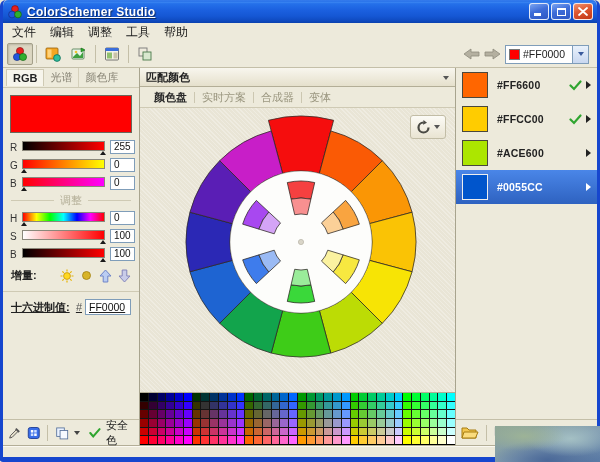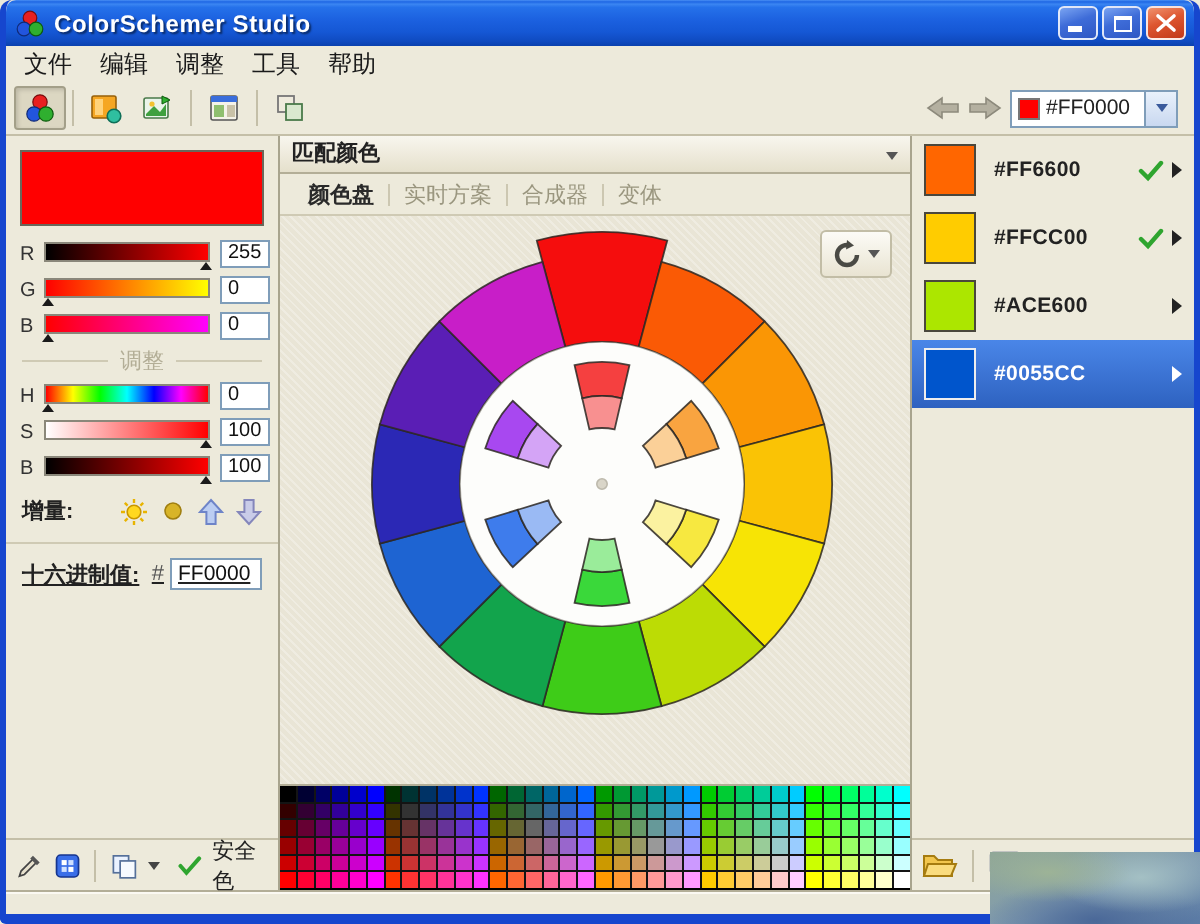--- a/index.html
+++ b/index.html
@@ -4,21 +4,21 @@
 <style>
   * { margin:0; padding:0; box-sizing:border-box; }
   html,body { width:600px; height:462px; overflow:hidden; font-family:"Liberation Sans","DejaVu Sans",sans-serif; }
   body { position:relative; background:#EDEADB; }
 
   
   .window { position:absolute; inset:0; border:3px solid #1646CE; border-top:none; border-bottom:5px solid #1646CE; border-radius:6px 6px 3px 3px; background:#EDEADB; overflow:hidden; }
   .titlebar { height:23px; display:flex; align-items:center; padding:0 4px; border-radius:5px 5px 0 0;
     background:linear-gradient(180deg,#4A90F4 0%,#1E66E4 4%,#3B86F2 9%,#2571EA 16%,#1B60DF 45%,#1557D4 70%,#0F4AC0 90%,#0B41AE 100%); }
   .app-icon { width:16px; height:16px; margin-right:4px; }
-  .title-text { color:#fff; font-weight:bold; font-size:12px; text-shadow:1px 1px 1px #0A2A66; letter-spacing:.3px; }
+  .title-text { color:#fff; font-weight:bold; font-size:12px; text-shadow:1px 1px 1px #0A2A66; letter-spacing:.3px;text-decoration:underline; }
   .win-btns { margin-left:auto; display:flex; gap:2px; }
   .win-btn { width:20px; height:17px; border-radius:3px; border:1px solid rgba(255,255,255,.85); position:relative; }
   .win-btn.min, .win-btn.max { background:linear-gradient(160deg,#7AA4F2 0%,#3E6CD8 45%,#2E57C4 100%); }
   .win-btn.close { background:linear-gradient(160deg,#F0926E 0%,#DD5630 45%,#C23818 100%); }
   .glyph-min { position:absolute; left:4px; bottom:3px; width:7px; height:3px; background:#fff; }
   .glyph-max { position:absolute; left:5px; top:4px; width:9px; height:8px; border:1px solid #fff; border-top:2px solid #fff; }
   .glyph-x { position:absolute; inset:0; }
 
   .menubar { height:18px; display:flex; align-items:center; background:#EDEADB; font-size:12px; color:#1a1a1a; padding:0 2px; }
   .menu-item { padding:1px 7px; }
@@ -197,20 +197,25 @@
         <span class="combo-arrow">
           <span style="width:0;height:0;border-left:3.5px solid transparent;border-right:3.5px solid transparent;border-top:4.5px solid #3A5A9C;"></span>
         </span>
       </div>
     </div>
   </div>
 
   <div class="main">
 
     <div class="panel left">
+      <div class="left-tabs">
+        <span class="left-tab active">RGB</span>
+        <span class="left-tab">光谱</span>
+        <span class="left-tab">颜色库</span>
+      </div>
       <div class="swatch-big" id="big-swatch" style="background: rgb(255, 0, 0);"></div>
 
       <div id="rgb-sliders">
           <div class="slider-row">
             <span class="slider-label">R</span>
             <div class="track-wrap">
               <div class="track" style="background: linear-gradient(to right, rgb(0, 0, 0), rgb(255, 0, 0));"></div>
               <span class="marker" style="left: 97%;"></span>
             </div>
             <span class="slider-value">255</span>

